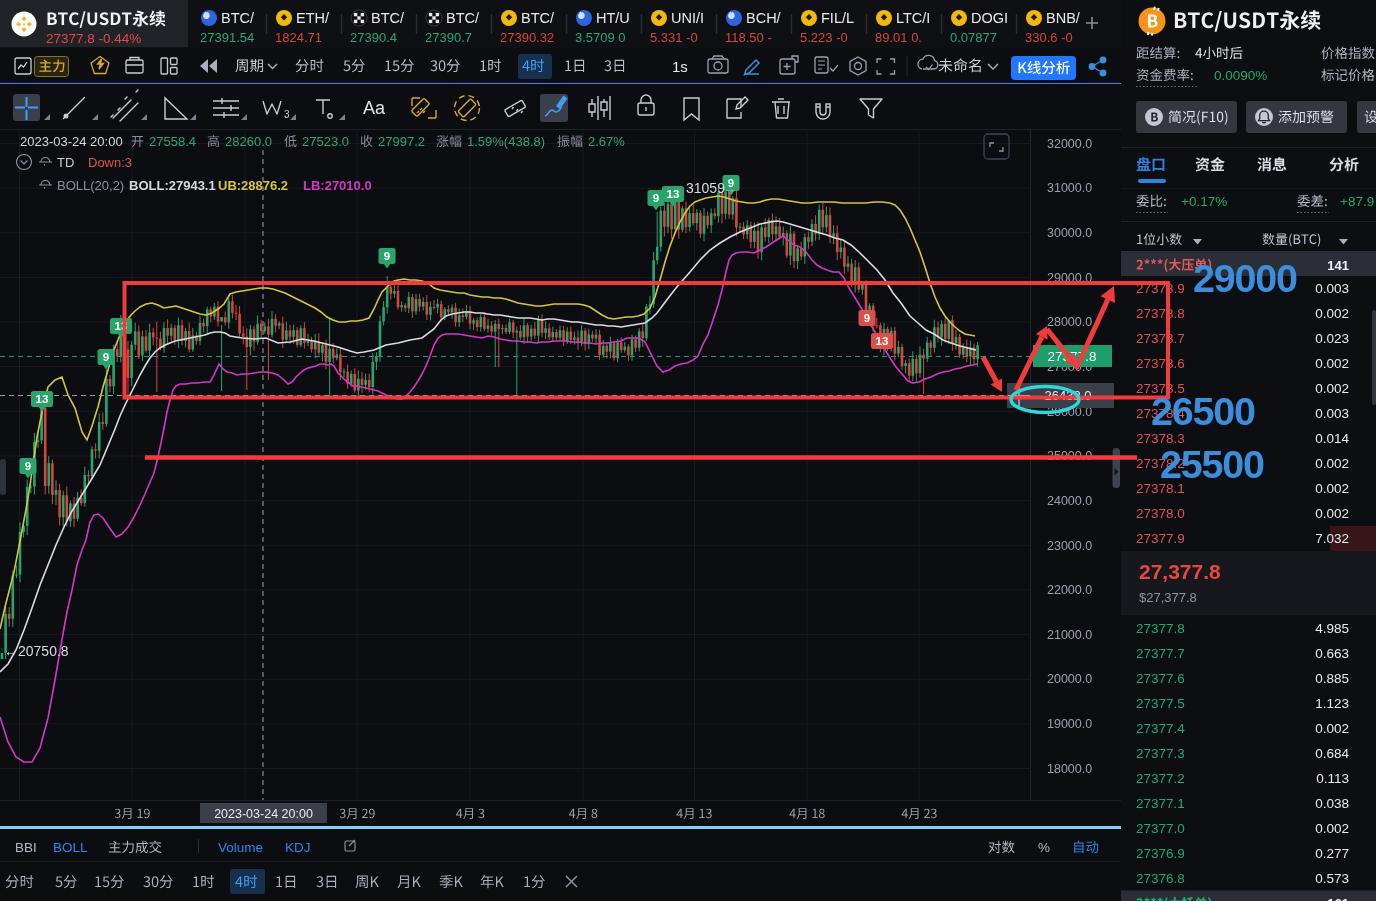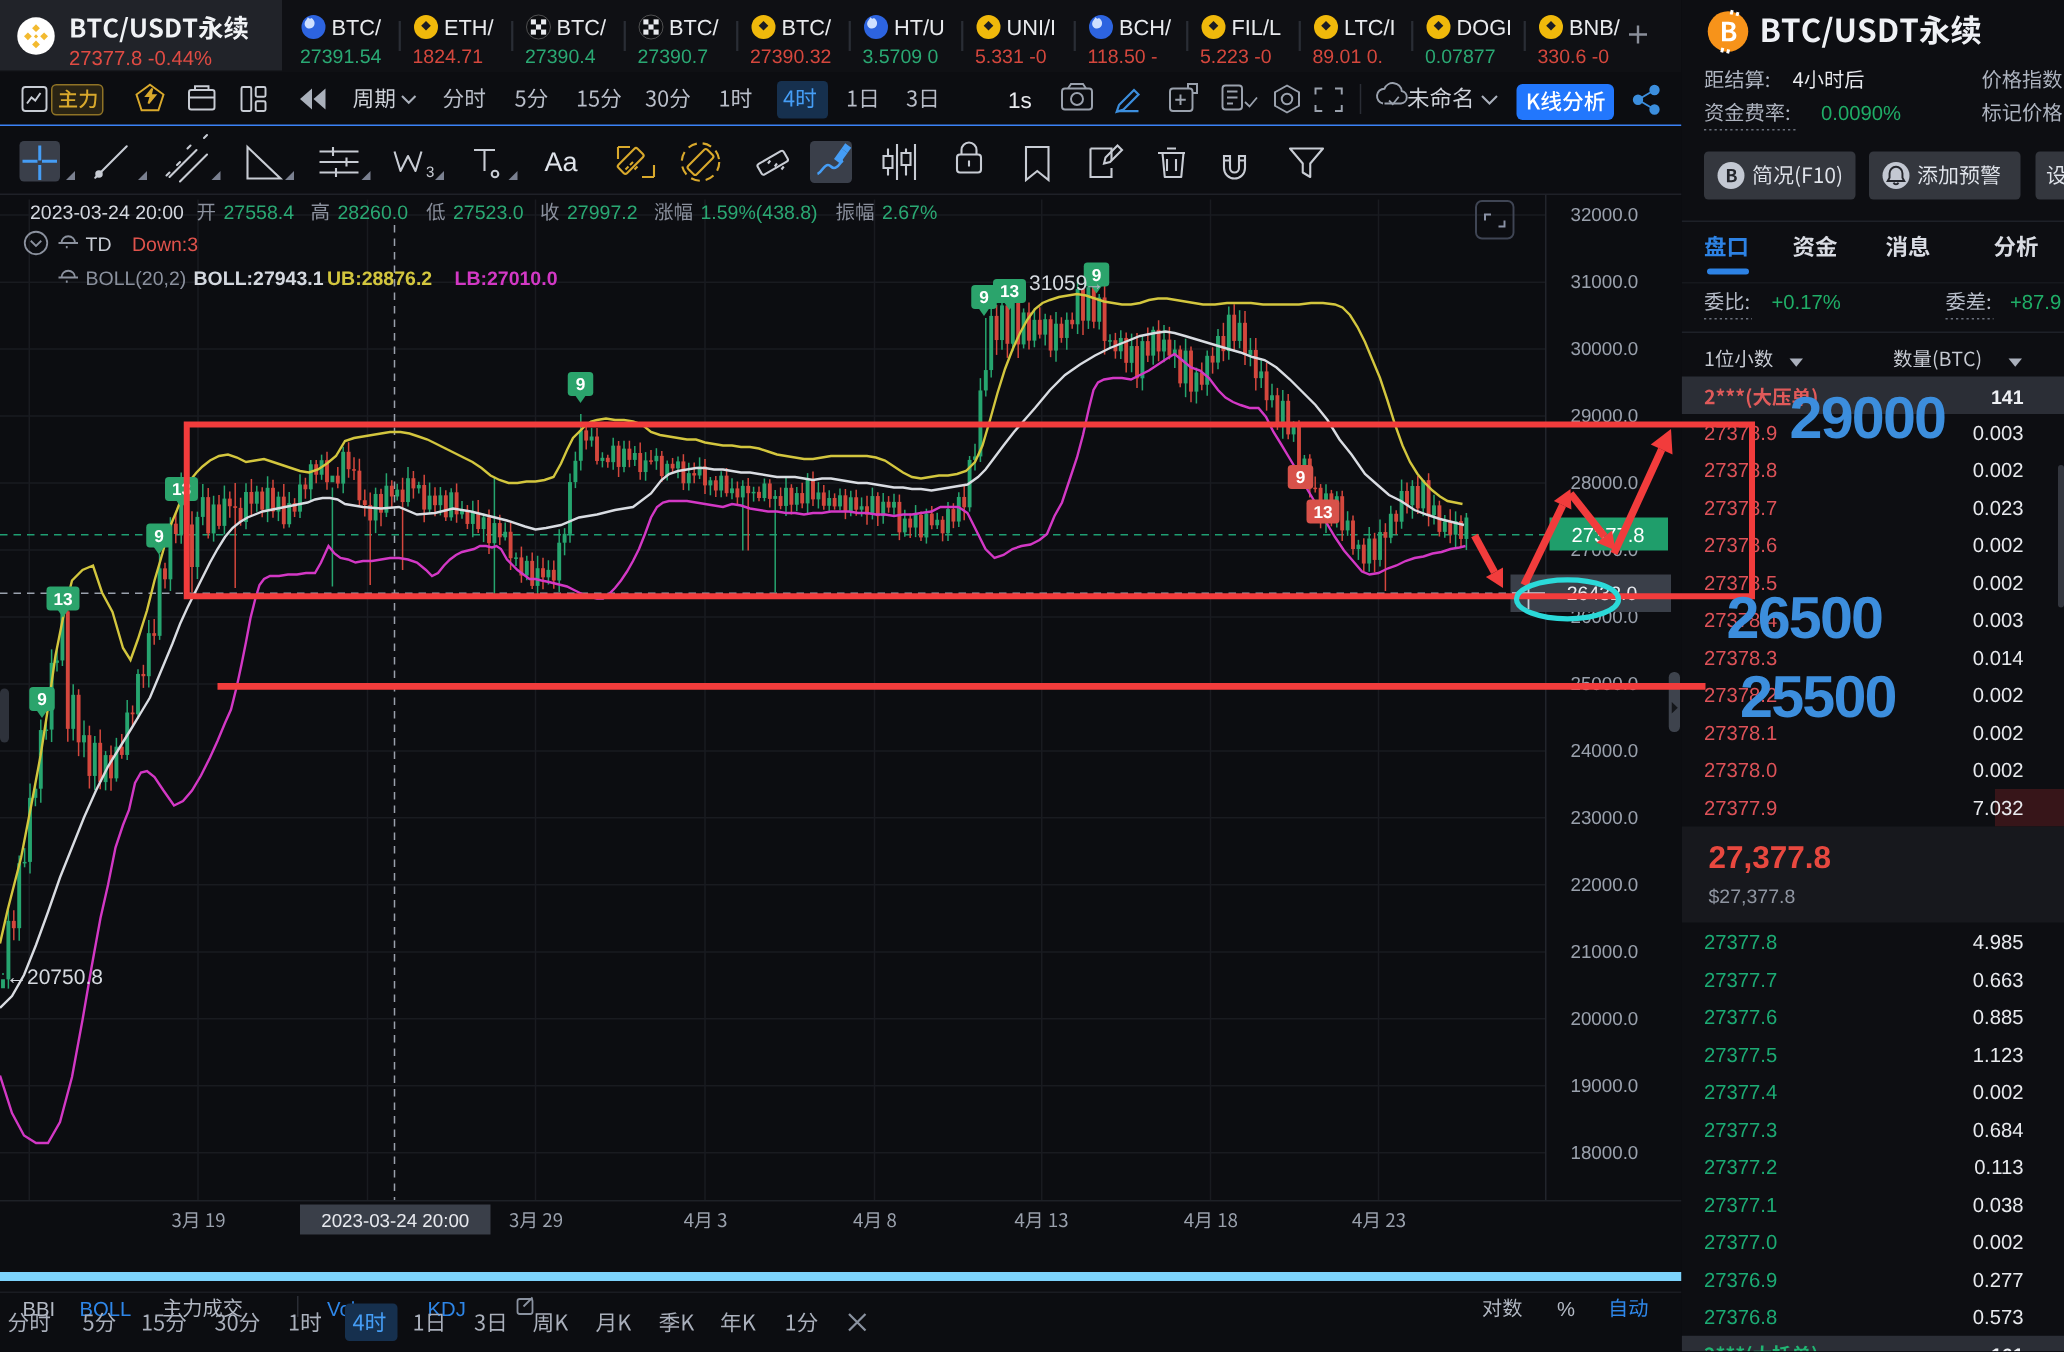--- a/index.html
+++ b/index.html
@@ -2,21 +2,21 @@
 <html><head><meta charset="utf-8">
 <style>
 *{margin:0;padding:0;box-sizing:border-box}
 html,body{width:1376px;height:901px;background:#0c0d11;overflow:hidden;font-family:"Liberation Sans",sans-serif}
 #page{position:relative;width:1376px;height:901px}
 #left{position:absolute;left:0;top:0;width:1121px}
 #tb1{position:absolute;top:48px;left:0;width:1121px;height:36px;border-bottom:1px solid #3b82f6}
 #tb2{position:absolute;top:85px;left:0;width:1121px;height:45px;border-bottom:1px solid #1f2128}
 #chart-wrap{position:absolute;top:130px;left:0;width:1121px;height:670px}
 #taxis{position:absolute;top:800px;left:0;width:1121px;height:25px;border-top:1px solid #1e2127}
-#indrow{position:absolute;top:848px;left:0;width:1121px;height:35px;border-top:6px solid #7dd3fc}
+#indrow{position:absolute;top:826px;left:0;width:1121px;height:35px;border-top:3px solid #7dd3fc}
 #perrow{position:absolute;top:861px;left:0;width:1121px;height:40px;border-top:1px solid #1a1c22}
 #rp{position:absolute;left:1121px;top:0;width:255px;height:901px;background:#0d0e12;font-family:"Liberation Sans",sans-serif;overflow:hidden}
 #ov{position:absolute;left:0;top:0;z-index:50;pointer-events:none}
 svg text{font-family:"Liberation Sans",sans-serif}
 </style></head>
 <body>
 <div id="page">
 <div id="left">
 <div style="position:absolute;top:0;left:0"><svg width="1121" height="48" xmlns="http://www.w3.org/2000/svg" font-family="Liberation Sans, sans-serif">
 <rect width="1121" height="48" fill="#0f1014"></rect>

